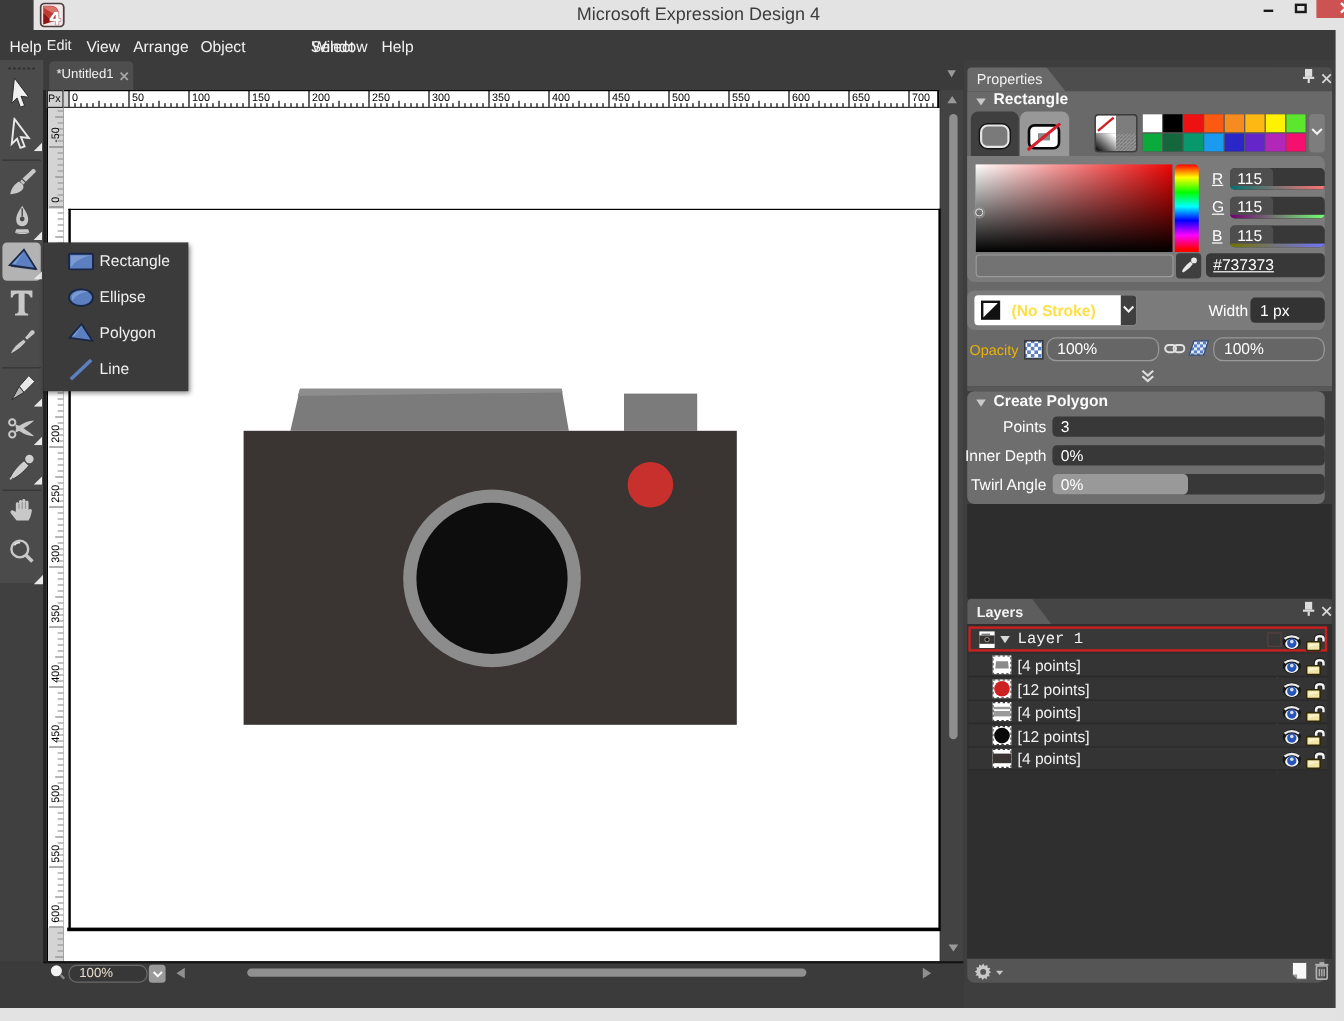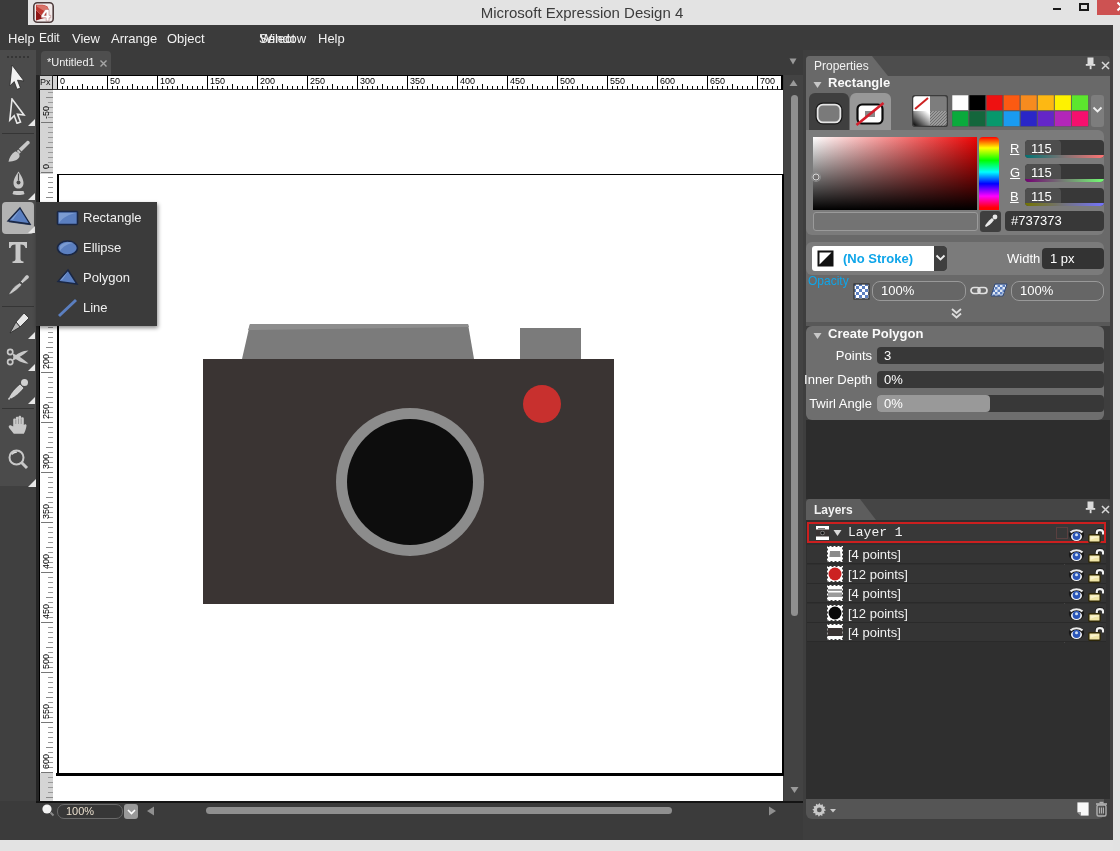--- a/index.html
+++ b/index.html
@@ -623,35 +623,35 @@
     <div class="abs" style="left:0;top:0;width:36px;height:18px;background:#4e4e4e;border-radius:4px;"></div>
     <div class="abs" style="left:0;top:15px;width:79px;height:3px;background:linear-gradient(to right, rgb(115,115,0), rgb(115,115,255));"></div>
     <div class="abs" style="left:6px;top:1px;font-size:13px;color:#fff;">115</div>
   </div>
 <div class="abs" style="left:813px;top:212px;width:165px;height:19px;background:#737373;border:1px solid #9a9a9a;border-radius:3px;"></div>
 <div class="abs" style="left:980px;top:211px;width:21px;height:21px;background:#3f3f3f;border-radius:3px;"></div>
 <svg class="abs" style="left:983px;top:213px;" width="16" height="16" viewBox="0 0 16 16">
     <circle cx="12" cy="4" r="2.4" fill="#e8e8e8"></circle>
     <path d="M9 5 L11 7 C8 11 5 13 3 14 L2 13 C3 11 5 8 9 5 Z" fill="#e8e8e8"></path>
   </svg>
-<div class="abs" style="left:1005px;top:211px;width:99px;height:20px;background:#383838;border-radius:4px;color:#fff;font-size:13px;line-height:20px;padding-left:6px;">#737373</div>
+<div class="abs" style="left:1005px;top:211px;width:99px;height:20px;background:#383838;border-radius:4px;color:#fff;font-size:13px;line-height:20px;padding-left:6px;text-decoration:underline;">#737373</div>
 <div class="abs" style="left:806px;top:242px;width:298px;height:33px;background:#7b7b7b;border-radius:6px;"></div>
 <div class="abs" style="left:812px;top:246px;width:135px;height:25px;background:#ffffff;border-radius:3px;"></div>
 <svg class="abs" style="left:817px;top:250px;" width="17" height="17" viewBox="0 0 17 17">
     <rect x="1.5" y="1.5" width="14" height="14" fill="#fff" stroke="#111" stroke-width="2"></rect>
     <path d="M2 15 L15 2 L15 15 Z" fill="#111"></path>
   </svg>
-<div class="abs" style="left:843px;top:251px;font-size:13px;font-weight:bold;color:#0ea5e9;">(No Stroke)</div>
+<div class="abs" style="left:843px;top:251px;font-size:13px;font-weight:bold;color:#fde047;">(No Stroke)</div>
 <div class="abs" style="left:934px;top:246px;width:13px;height:25px;background:#3f3f3f;border-radius:0 3px 3px 0;"></div>
 <svg class="abs" style="left:935px;top:254px;" width="11" height="8" viewBox="0 0 11 8">
     <path d="M1.5 1.5 L5.5 5.5 L9.5 1.5" stroke="#f0f0f0" stroke-width="1.8" fill="none"></path>
   </svg>
 <div class="abs" style="left:1007px;top:251px;font-size:13px;color:#fff;">Width</div>
 <div class="abs" style="left:1042px;top:248px;width:62px;height:21px;background:#333;border-radius:4px;color:#fff;font-size:13px;line-height:21px;padding-left:8px;">1 px</div>
-<div class="abs" style="left:808px;top:274px;font-size:12px;color:#0ea5e9;">Opacity</div>
+<div class="abs" style="left:808px;top:285px;font-size:12px;color:#eab308;">Opacity</div>
 <svg class="abs" style="left:853px;top:283px;" width="17" height="17" viewBox="0 0 17 17">
 <defs>
       <pattern id="bchk" width="6" height="6" patternUnits="userSpaceOnUse">
         <rect width="6" height="6" fill="#fff"></rect>
         <rect width="3" height="3" fill="#5b7fc0"></rect>
         <rect x="3" y="3" width="3" height="3" fill="#5b7fc0"></rect>
       </pattern>
     </defs>
 <rect x="1" y="1" width="15" height="15" fill="url(#bchk)" stroke="#333" stroke-width="1.2"></rect>
   </svg>

